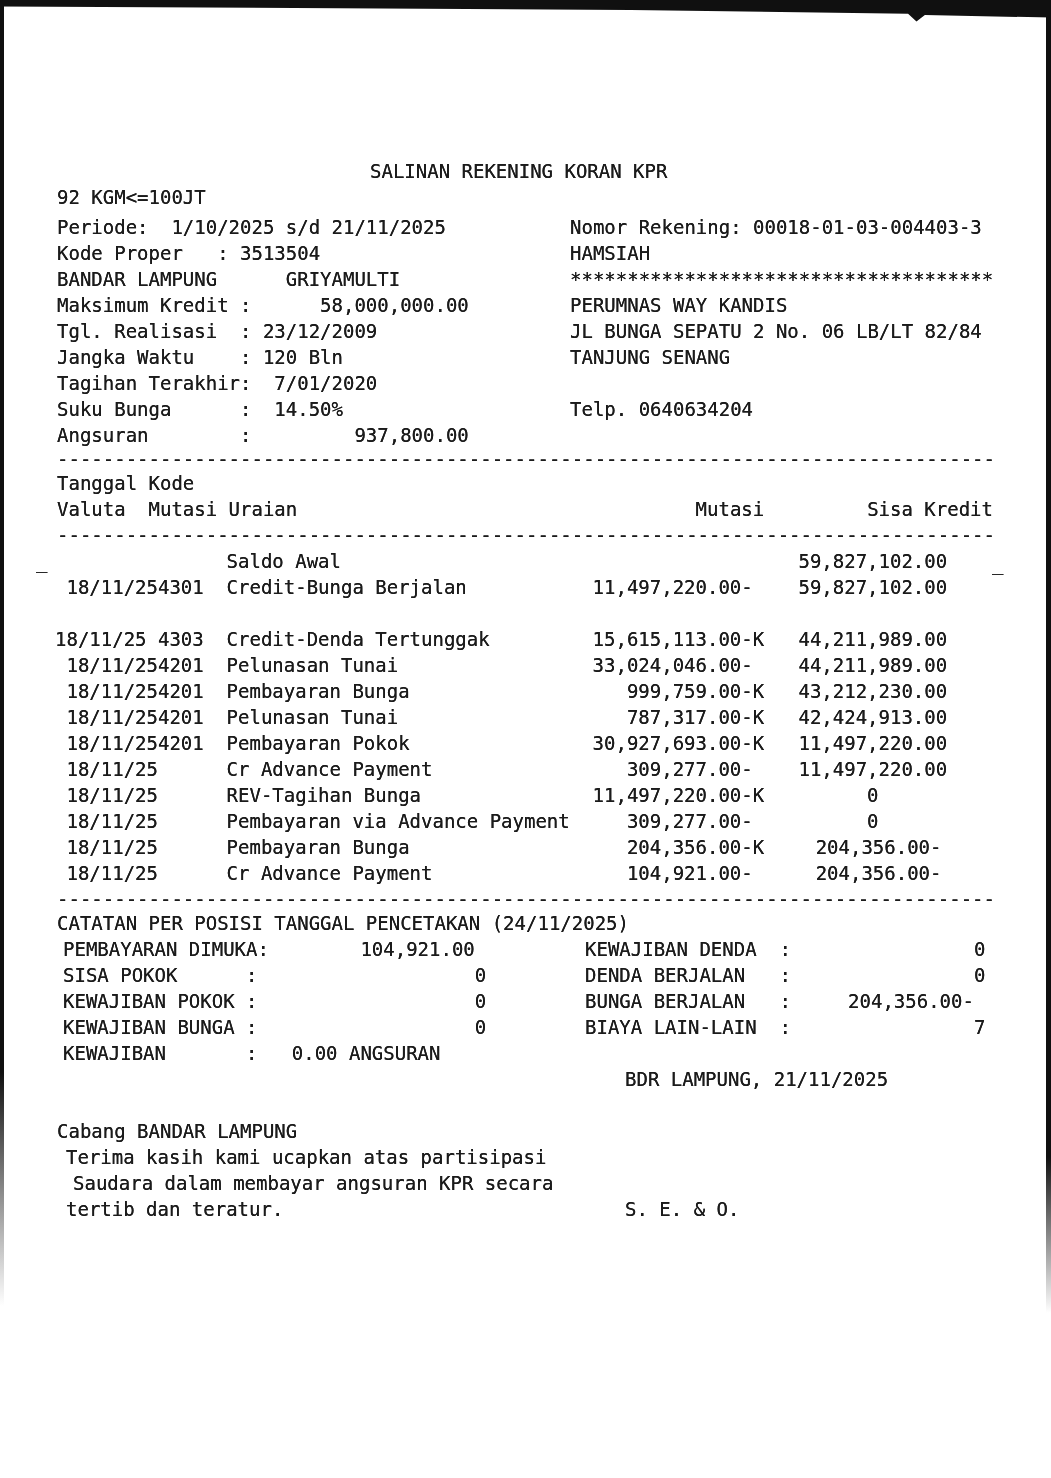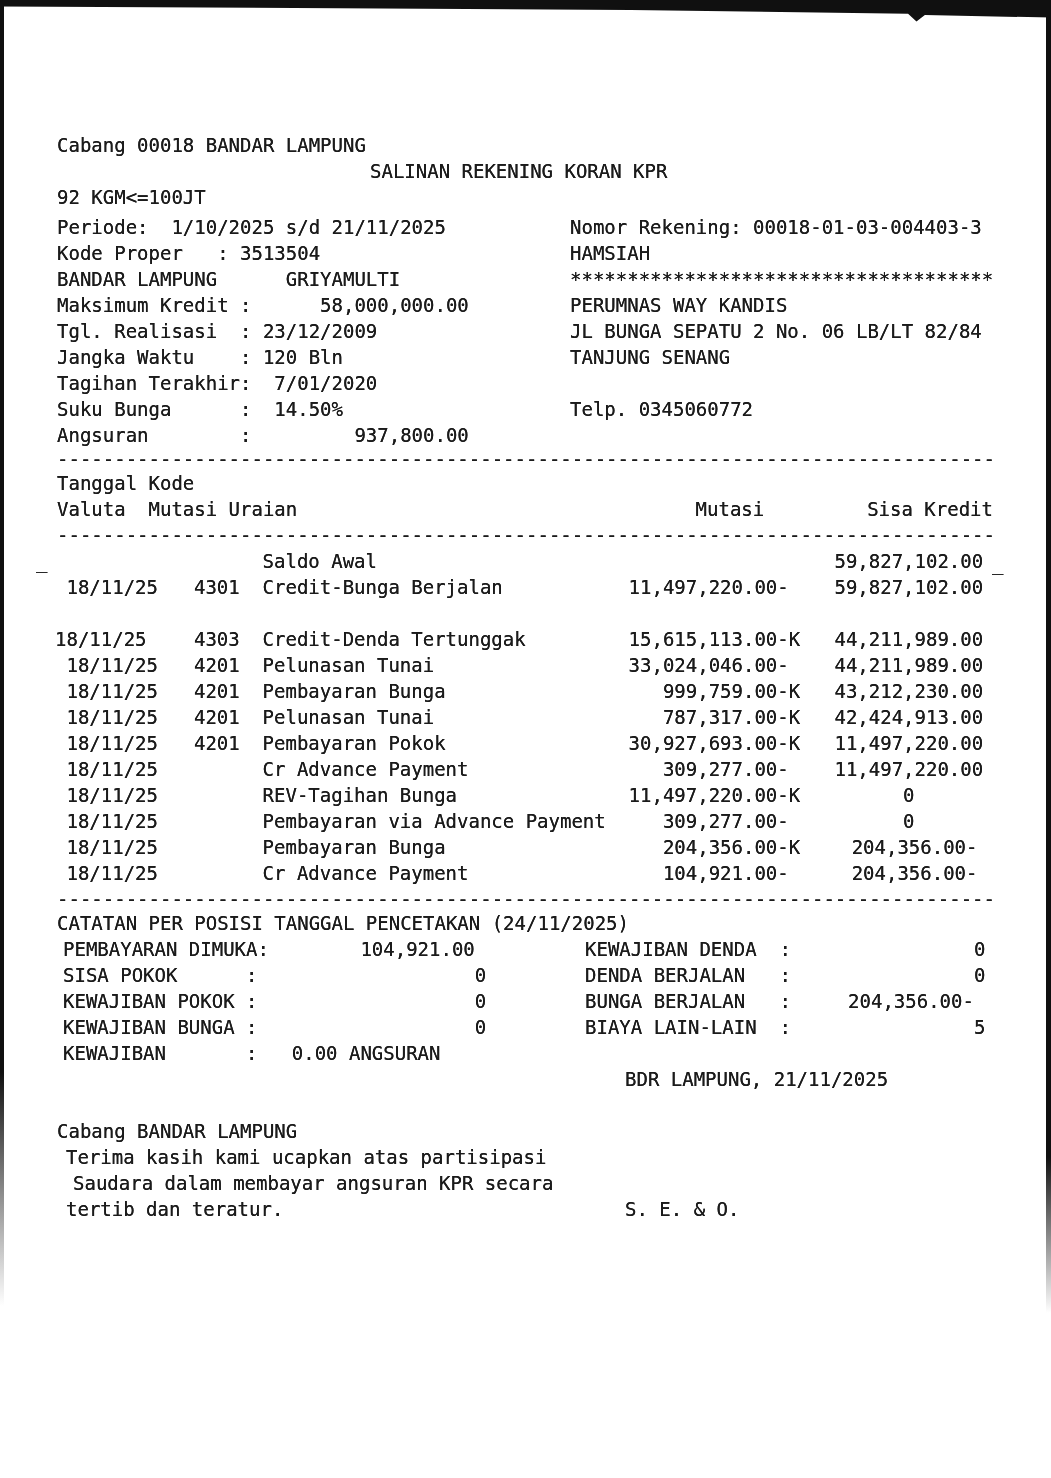--- a/index.html
+++ b/index.html
@@ -15,21 +15,21 @@
     font-family:"DejaVu Sans Mono",monospace;
     font-size:19px;
     line-height:22px;
     white-space:pre;
     color:#1b1b1b;
     text-shadow:0 0 0.5px #1b1b1b;
   }
   
   .trow span{display:inline-block;white-space:pre;vertical-align:top;}
   .c-date{width:9ch;}
-  .c-code{width:6ch;margin-left:36px;}
+  .c-code{width:6ch;}
   .c-desc{width:31ch;}
   .c-mutasi{width:16ch;text-align:right;}
   .c-sisa{width:20ch;text-align:center;}
   .right-box{text-align:right;}
   
   .edge{position:absolute;background:#101010;}
   .edge-top{
     top:0;left:0;width:100%;height:22px;
     clip-path:polygon(0 0,100% 0,100% 80%,88% 68%,87.2% 98%,86.4% 62%,60% 46%,28% 36%,0 30%);
   }
@@ -44,21 +44,20 @@
 </style>
 </head>
 <body>
 
 <div class="page">
 
   <div class="edge edge-top"></div>
   <div class="edge-left edge" style="background:linear-gradient(#101010 82%,rgba(16,16,16,0));"></div>
   <div class="edge-right edge" style="background:linear-gradient(#101010 88%,rgba(16,16,16,0));"></div>
 
-  <div class="mono-line" style="top:134px;left:57px">Cabang 00018 BANDAR LAMPUNG</div>
   <div class="mono-line" style="top:160px;left:370px">SALINAN REKENING KORAN KPR</div>
   <div class="mono-line" style="top:186px;left:57px">92 KGM&lt;=100JT</div>
 
   <div>
       <div class="mono-line" style="left: 57px; top: 216px;">Periode:  1/10/2025 s/d 21/11/2025</div>
       <div class="mono-line" style="left: 57px; top: 242px;">Kode Proper   : 3513504</div>
       <div class="mono-line" style="left: 57px; top: 268px;">BANDAR LAMPUNG      GRIYAMULTI</div>
       <div class="mono-line" style="left: 57px; top: 294px;">Maksimum Kredit :      58,000,000.00</div>
       <div class="mono-line" style="left: 57px; top: 320px;">Tgl. Realisasi  : 23/12/2009</div>
       <div class="mono-line" style="left: 57px; top: 346px;">Jangka Waktu    : 120 Bln</div>
@@ -67,21 +66,21 @@
       <div class="mono-line" style="left: 57px; top: 424px;">Angsuran        :         937,800.00</div>
     </div>
   <div>
       <div class="mono-line" style="left: 570px; top: 216px;">Nomor Rekening: 00018-01-03-004403-3</div>
       <div class="mono-line" style="left: 570px; top: 242px;">HAMSIAH</div>
       <div class="mono-line" style="left: 570px; top: 268px;">*************************************</div>
       <div class="mono-line" style="left: 570px; top: 294px;">PERUMNAS WAY KANDIS</div>
       <div class="mono-line" style="left: 570px; top: 320px;">JL BUNGA SEPATU 2 No. 06 LB/LT 82/84</div>
       <div class="mono-line" style="left: 570px; top: 346px;">TANJUNG SENANG</div>
       <div class="mono-line" style="left: 570px; top: 372px;"></div>
-      <div class="mono-line" style="left: 570px; top: 398px;">Telp. 0345060772</div>
+      <div class="mono-line" style="left: 570px; top: 398px;">Telp. 0640634204</div>
     </div>
 
   <div class="mono-line" style="top:448px;left:57px">----------------------------------------------------------------------------------</div>
   <div class="mono-line" style="top:524px;left:57px">----------------------------------------------------------------------------------</div>
   <div class="mono-line" style="top:888px;left:57px">----------------------------------------------------------------------------------</div>
 
   <div class="mono-line" style="top:472px;left:57px">Tanggal Kode</div>
   <div class="mono-line" style="top:498px;left:57px">Valuta  Mutasi Uraian</div>
   <div class="mono-line right-box" style="top:498px;left:55px;width:82ch">Sisa Kredit</div>
   <div class="mono-line right-box" style="top:498px;left:55px;width:62ch">Mutasi</div>
@@ -122,21 +121,21 @@
       <div class="mono-line" style="left: 63px; top: 938px;">PEMBAYARAN DIMUKA:        104,921.00</div>
       <div class="mono-line" style="left: 63px; top: 964px;">SISA POKOK      :                   0</div>
       <div class="mono-line" style="left: 63px; top: 990px;">KEWAJIBAN POKOK :                   0</div>
       <div class="mono-line" style="left: 63px; top: 1016px;">KEWAJIBAN BUNGA :                   0</div>
       <div class="mono-line" style="left: 63px; top: 1042px;">KEWAJIBAN       :   0.00 ANGSURAN</div>
     </div>
   <div>
       <div class="mono-line" style="left: 585px; top: 938px;">KEWAJIBAN DENDA  :                0</div>
       <div class="mono-line" style="left: 585px; top: 964px;">DENDA BERJALAN   :                0</div>
       <div class="mono-line" style="left: 585px; top: 990px;">BUNGA BERJALAN   :     204,356.00-</div>
-      <div class="mono-line" style="left: 585px; top: 1016px;">BIAYA LAIN-LAIN  :                5</div>
+      <div class="mono-line" style="left: 585px; top: 1016px;">BIAYA LAIN-LAIN  :                7</div>
     </div>
 
   <div class="mono-line" style="top:1068px;left:625px">BDR LAMPUNG, 21/11/2025</div>
   <div class="mono-line" style="top:1120px;left:57px">Cabang BANDAR LAMPUNG</div>
   <div>
       <div class="mono-line" style="left: 66px; top: 1146px;">Terima kasih kami ucapkan atas partisipasi</div>
       <div class="mono-line" style="left: 73px; top: 1172px;">Saudara dalam membayar angsuran KPR secara</div>
       <div class="mono-line" style="left: 66px; top: 1198px;">tertib dan teratur.</div>
     </div>
   <div class="mono-line" style="top:1198px;left:625px">S. E. &amp; O.</div>

